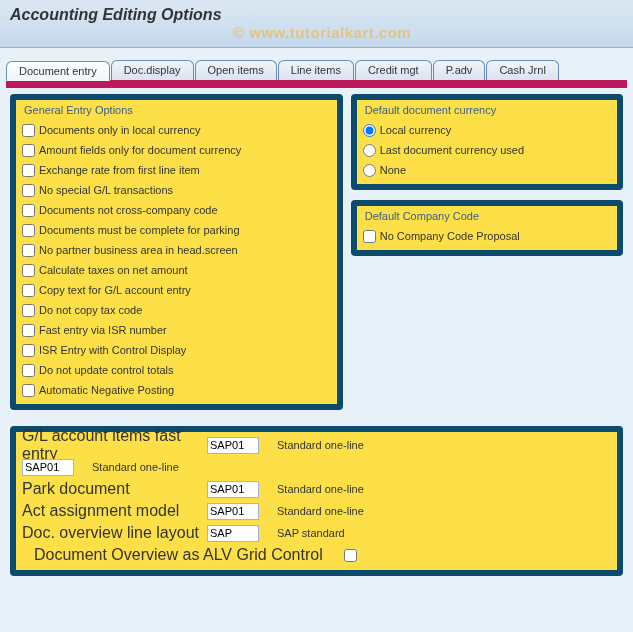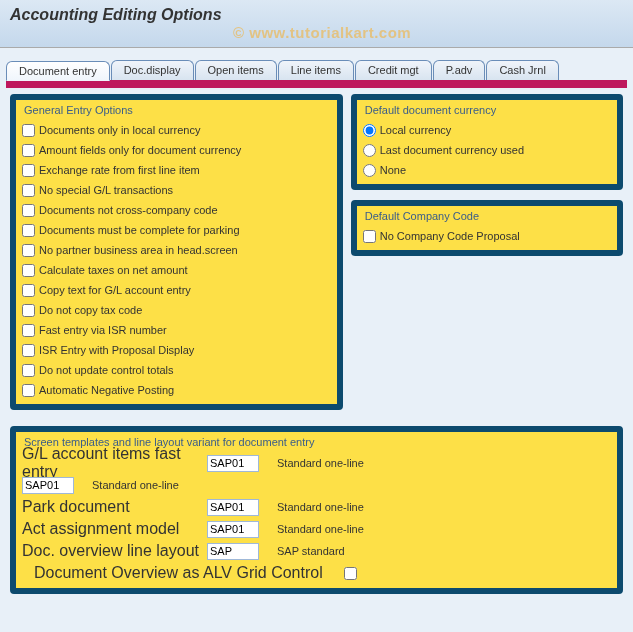--- a/index.html
+++ b/index.html
@@ -194,21 +194,21 @@
             <div class="checkrow">
               <input type="checkbox" style="">
               <label>Do not copy tax code</label>
             </div>
             <div class="checkrow">
               <input type="checkbox" style="">
               <label>Fast entry via ISR number</label>
             </div>
             <div class="checkrow">
               <input type="checkbox" style="">
-              <label>ISR Entry with Proposal Display</label>
+              <label>ISR Entry with Control Display</label>
             </div>
             <div class="checkrow">
               <input type="checkbox" style="">
               <label>Do not update control totals</label>
             </div>
             <div class="checkrow">
               <input type="checkbox" style="">
               <label>Automatic Negative Posting</label>
             </div>
           </div>
@@ -238,21 +238,20 @@
           <div class="checkrow">
             <input type="checkbox" style="">
             <label>No Company Code Proposal</label>
           </div>
         </div>
       </div>
     </div>
   </div>
 
   <div class="groupbox wide-group">
-    <div class="groupbox-title">Screen templates and line layout variant for document entry</div>
     <div class="groupbox-body" id="templates-body">
         <div class="template-row">
           <div class="template-label">G/L account items fast entry</div>
           <input class="template-input" value="SAP01" style="">
           <div class="template-desc">Standard one-line</div>
         </div>
         <div class="template-row">
           <input class="template-input" value="SAP01" style="">
           <div class="template-desc">Standard one-line</div>
         </div>

